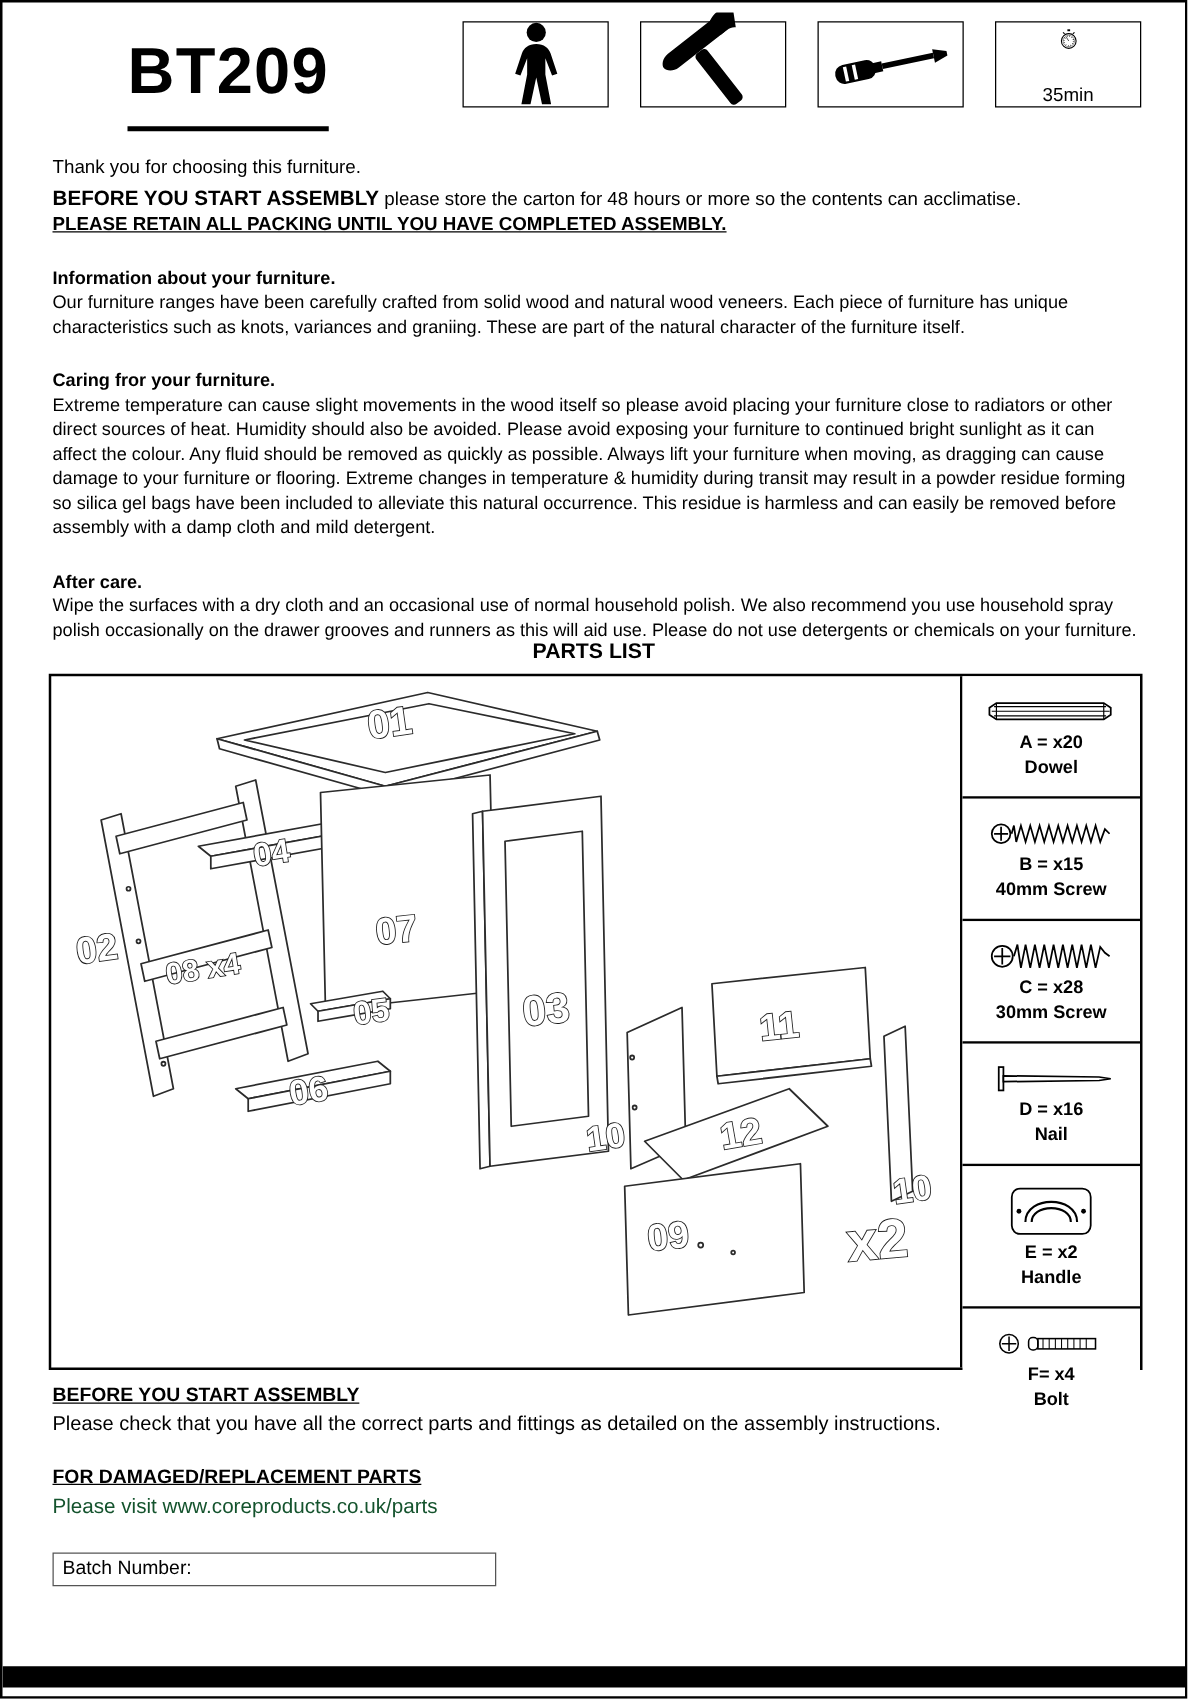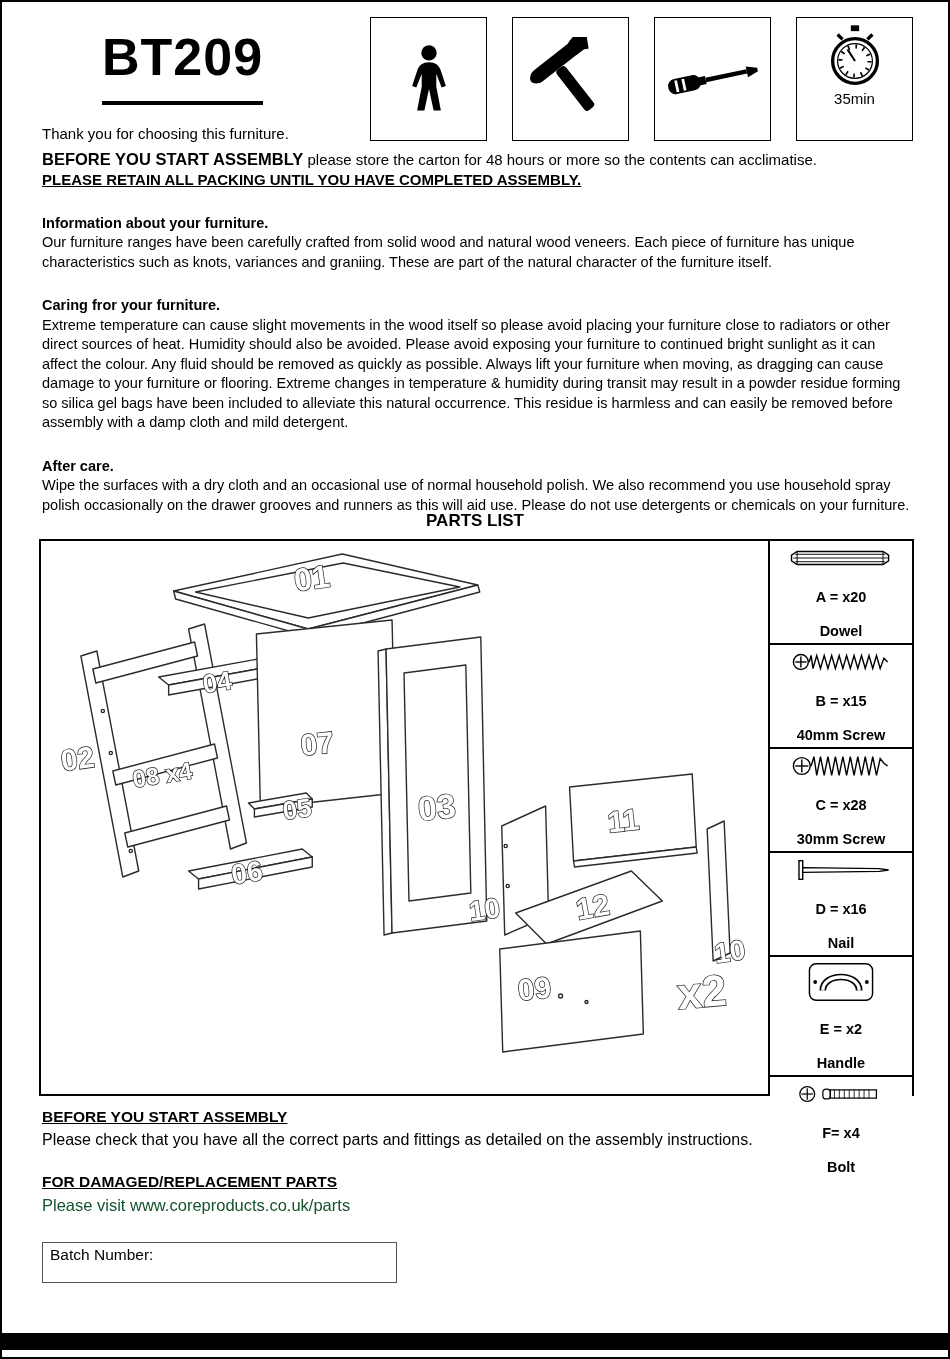--- a/index.html
+++ b/index.html
@@ -11,22 +11,22 @@
   }
 
   
   .title {
     position:absolute; left:100px; top:28px;
     font-size:52px; font-weight:700; letter-spacing:1px;
     border-bottom:4px solid #000; padding-bottom:16px; line-height:1.05;
   }
   .icon-row { position:absolute; left:368px; top:15px; display:flex; gap:25px; }
   .icon-box {
-    width:117px; height:124px; border:1.5px solid #000; background:#fff;
-    display:flex; align-items:center; justify-content:center; position:relative;
+    width:117px; height:69px; border:1.5px solid #000; background:#fff;
+    display:flex; align-items:center; justify-content:center; position:relative;gap:27px;
   }
   .icon-box.timer { flex-direction:column; justify-content:flex-start; padding-top:5px; }
   .timer-text { font-size:15px; margin-top:1px; }
 
   
   .content { position:absolute; top:122px; left:40px; right:38px; font-size:14.5px; line-height:19.5px; }
   .p-thanks { margin:0 0 6px; font-size:15px; }
   .p-before { margin:0; font-size:15px; }
   .b-big { font-weight:700; font-size:16.5px; }
   .p-retain { margin:1px 0 0; font-weight:700; text-decoration:underline; font-size:15px; }
@@ -40,36 +40,36 @@
   .diagram-svg { width:100%; height:100%; display:block; }
   .diagram-svg .part { fill:#fff; stroke:#2b2b2b; stroke-width:1.4; stroke-linejoin:round; }
   .diagram-svg text {
     font-family:"Liberation Sans", sans-serif; font-weight:700;
     fill:#fff; stroke:#1a1a1a; stroke-width:1.4; paint-order:stroke; text-anchor:middle;
   }
   .fittings { width:144px; border-left:2px solid #000; display:flex; flex-direction:column; }
   .fitting {
     flex:1; border-bottom:2px solid #000; background:#fff;
     display:flex; flex-direction:column; align-items:center; justify-content:center;
-    gap:16px; padding:3px 2px;
+    gap:2px; padding:14px 2px;
   }
   .fitting:last-child { border-bottom:none; }
   .fit-label, .fit-name { font-weight:700; font-size:14.5px; line-height:18px; }
   .fit-icon { width:106px; height:28px; }
   .fit-icon.tall { height:44px; }
   .fit-stroke { fill:none; stroke:#000; stroke-width:1.5; }
   .fit-fill { fill:#fff; stroke:#000; stroke-width:1.5; }
 
   
   .footer { position:absolute; top:1106px; left:40px; right:38px; font-size:15px; }
   .f-h { font-weight:700; text-decoration:underline; font-size:15.5px; margin:0; }
   .f-b { margin:5px 0 24px; font-size:16px; }
   .f-link { font-size:16.5px; margin:5px 0 0; color:#14532d; }
   .batch-box {
-    margin-top:27px; width:355px; height:41px; border:1.5px solid #555;
+    margin-top:27px; width:355px; height:27px; border:1.5px solid #555;
     padding:3px 7px; font-size:15.5px; background:#fff;
   }
   .f-retain { margin-top:28px; font-weight:700; font-size:15.5px; }
   .bottom-bar { position:absolute; left:0; right:0; bottom:7px; height:17px; background:#000; }
 </style>
 </head>
 <body>
 
 <div class="page">
 

